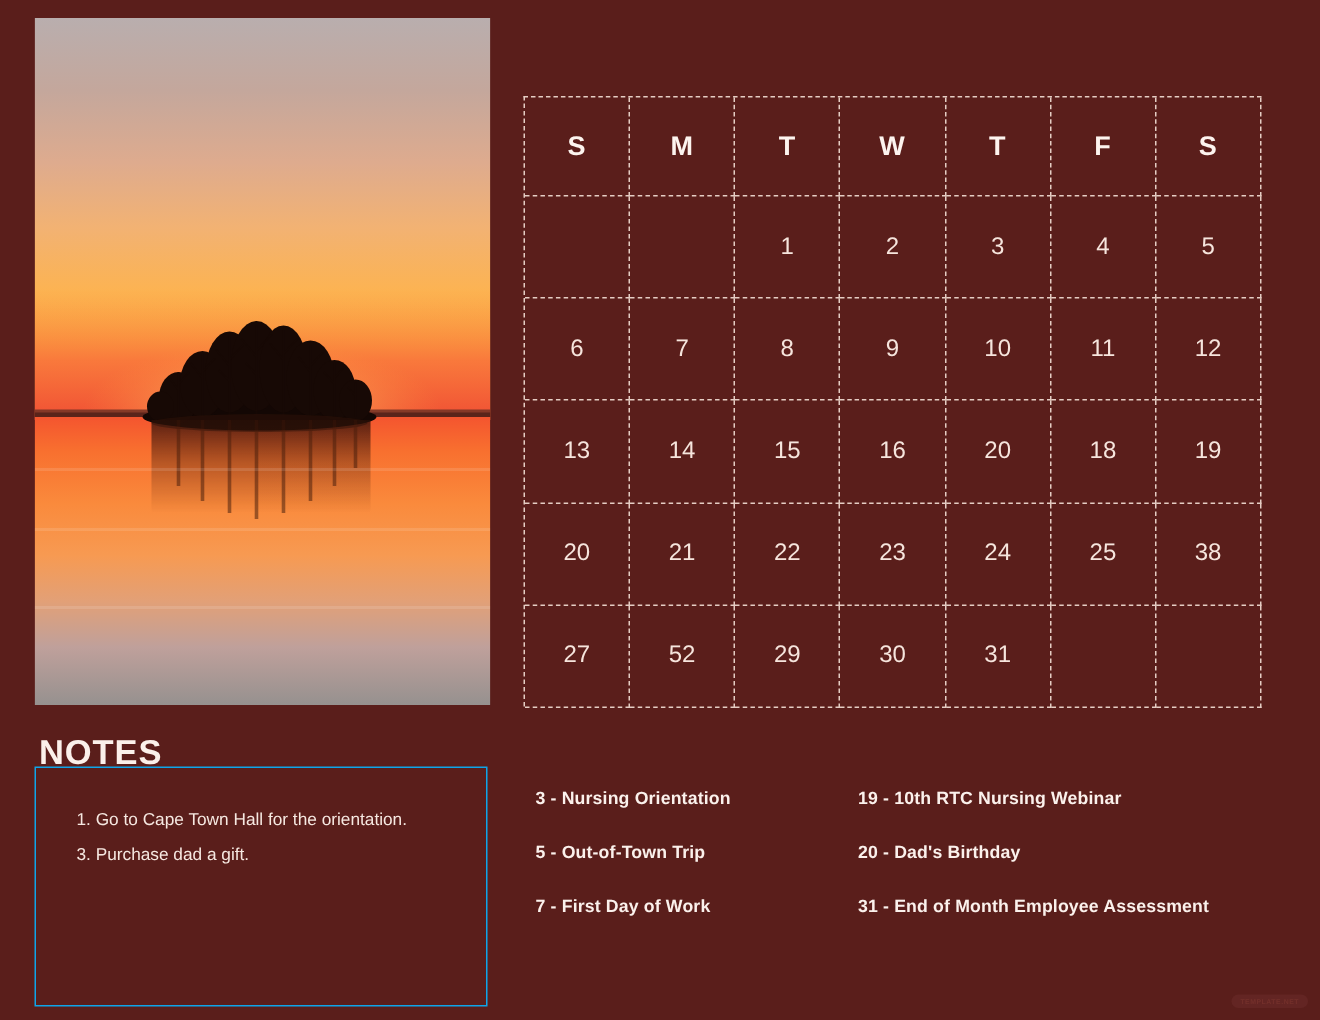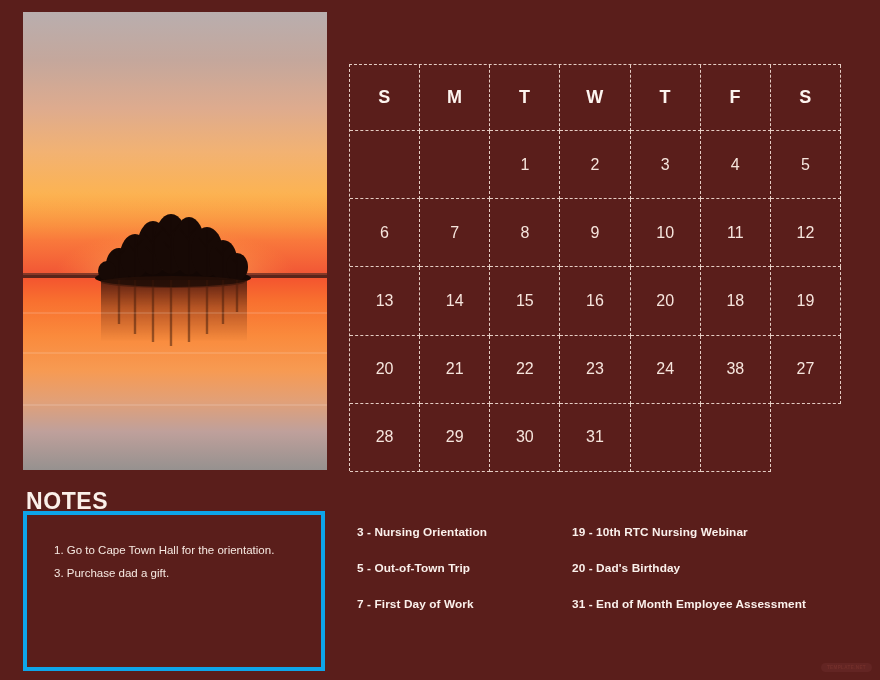--- a/index.html
+++ b/index.html
@@ -43,21 +43,21 @@
     letter-spacing: 0.6px;
     color: #fbf0ea;
   }
 
   #notes-box {
     position: absolute;
     left: 0;
     top: 499px;
     width: 302px;
     height: 160px;
-    border: 4px solid #0ea5e9;
+    border: 1px solid #0ea5e9;
     box-sizing: border-box;
   }
   #notes-list {
     margin: 0;
     padding: 26px 14px 0 27px;
     list-style: none;
     color: #f6e8e1;
     font-size: 11.5px;
     line-height: 1.62;
   }
@@ -293,24 +293,25 @@
     <div class="cal-cell date-cell">16</div>
     <div class="cal-cell date-cell">20</div>
     <div class="cal-cell date-cell">18</div>
     <div class="cal-cell date-cell">19</div>
 
     <div class="cal-cell date-cell">20</div>
     <div class="cal-cell date-cell">21</div>
     <div class="cal-cell date-cell">22</div>
     <div class="cal-cell date-cell">23</div>
     <div class="cal-cell date-cell">24</div>
+    <div class="cal-cell date-cell">25</div>
     <div class="cal-cell date-cell">38</div>
 
     <div class="cal-cell date-cell">27</div>
-    <div class="cal-cell date-cell">28</div>
+    <div class="cal-cell date-cell">52</div>
     <div class="cal-cell date-cell">29</div>
     <div class="cal-cell date-cell">30</div>
     <div class="cal-cell date-cell">31</div>
     <div class="cal-cell date-cell"></div>
     <div class="cal-cell date-cell"></div>
   </div>
 
   <div id="events">
     <div class="event-item">3 - Nursing Orientation</div>
     <div class="event-item">19 - 10th RTC Nursing Webinar</div>

